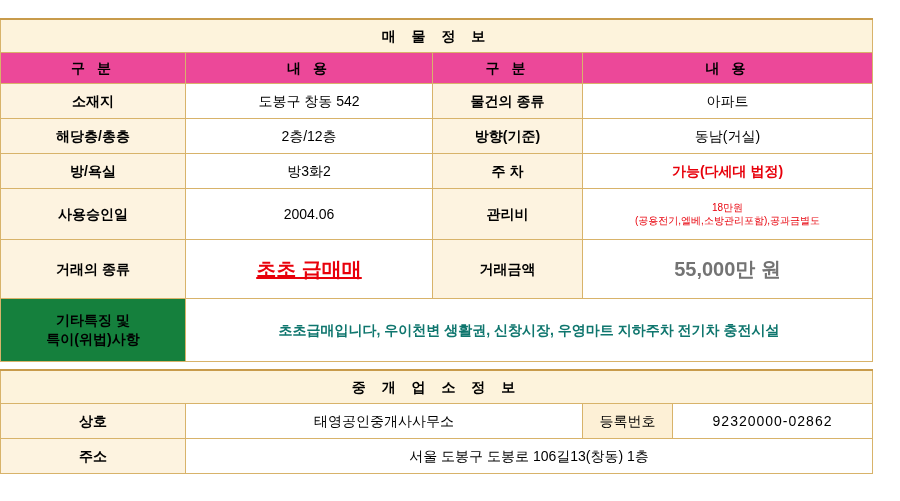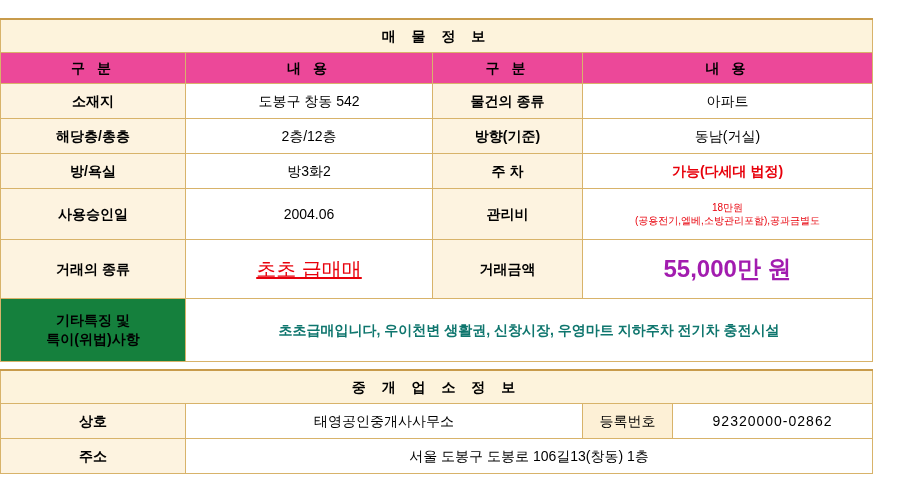--- a/index.html
+++ b/index.html
@@ -57,28 +57,28 @@
   }
   .val {
     background: #ffffff;
     height: 28px;
   }
   .red {
     color: #e8000b;
     font-weight: bold;
   }
   .big-red {
-    color: #a21caf;
-    font-weight: bold;
-    font-size: 24px;
+    color: #737373;
+    font-weight: bold;
+    font-size: 20px;
     text-align: center;
   }
   .deal-type {
     color: #e8000b;
-    font-weight: normal;
+    font-weight: bold;
     font-size: 20px;
     text-decoration: underline;
   }
   .small-red {
     color: #e8000b;
     font-size: 10px;
     line-height: 1.3;
   }
   .tall {
     height: 44px;

